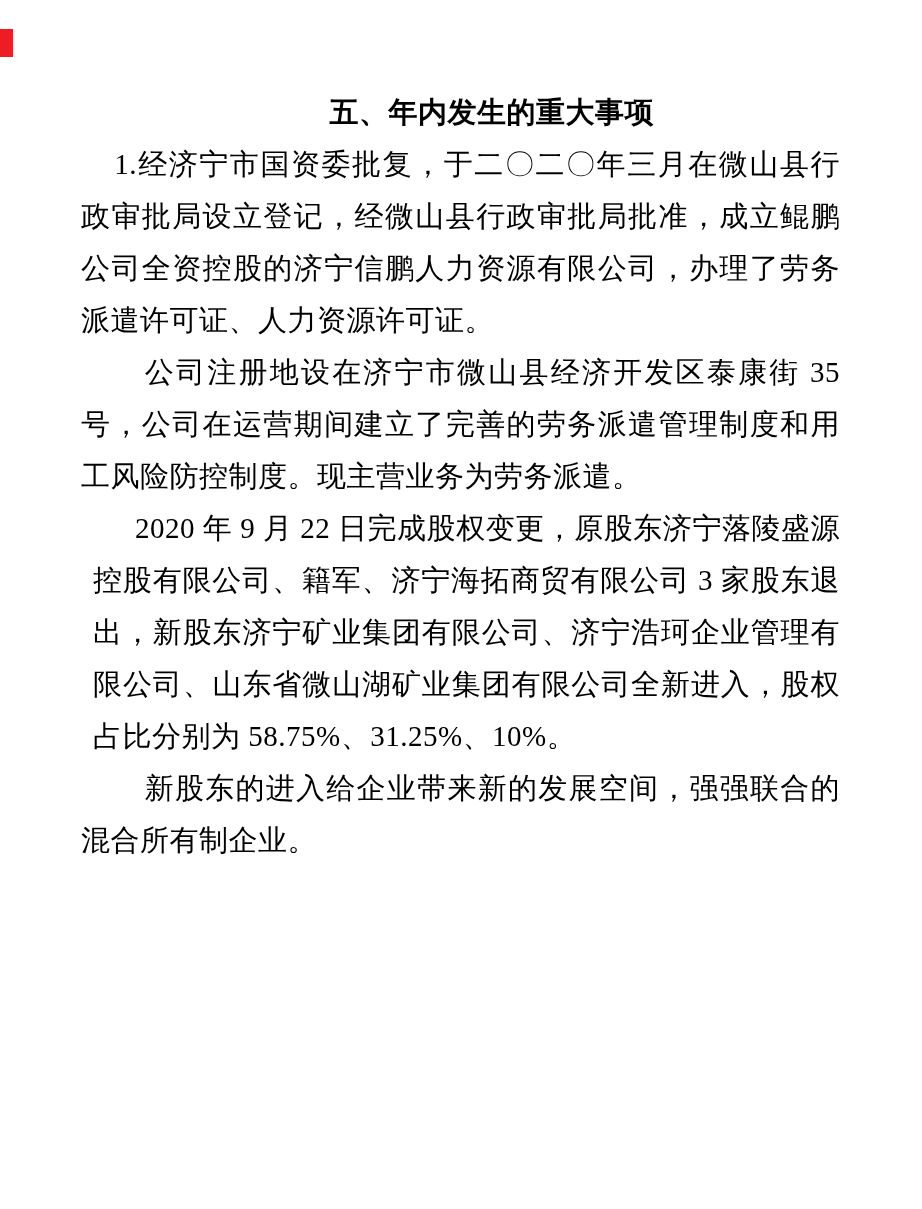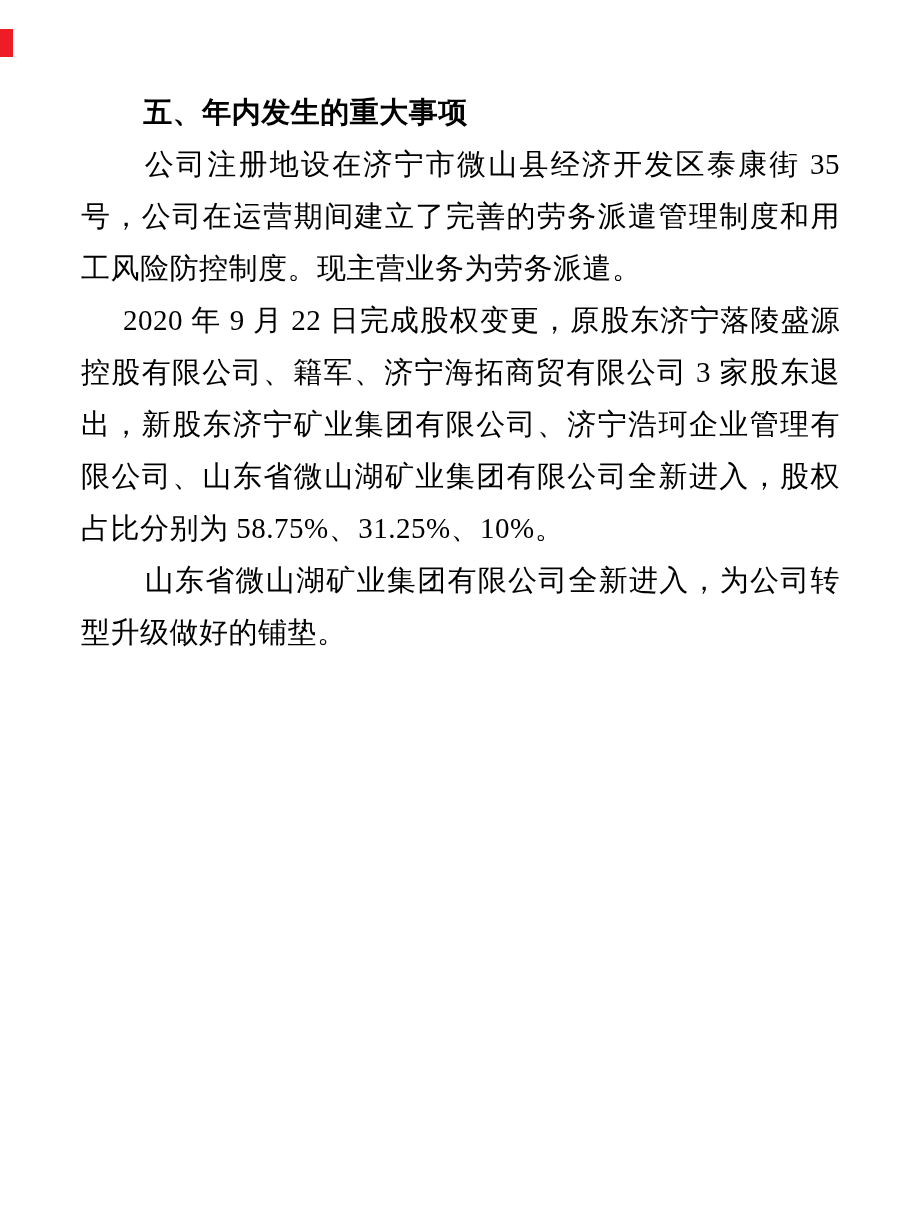--- a/index.html
+++ b/index.html
@@ -31,46 +31,48 @@
     width: 759px;
   }
   .heading {
     font-family: "DejaVu Sans", "Liberation Sans", sans-serif;
     font-weight: 700;
     font-size: 29px;
     line-height: 52px;
     text-indent: 2.15em;
     letter-spacing: 0.5px;
     white-space: nowrap;
+    text-align: center;
   }
   .para {
     margin: 0;
     font-size: 29px;
     line-height: 52px;
     text-align: justify;
     text-justify: inter-ideograph;
     letter-spacing: 0.5px;
   }
   .indent-cjk   { text-indent: 2.2em; }   
   .indent-num   { text-indent: 1.15em; }  
-  .indent-year  { text-indent: 1.45em; }  
+  .indent-year  { text-indent: 1.45em; margin-left: 12px; }  
 </style>
 </head>
 <body>
 
 <div class="page" style="background: rgb(255, 255, 255); color: rgb(0, 0, 0);">
 
   <div class="corner-mark" style="background: rgb(238, 28, 37);"></div>
 
   <div class="content">
 
     <div class="heading">五、年内发生的重大事项</div>
 
+    <p class="para indent-num">1.经济宁市国资委批复，于二〇二〇年三月在微山县行政审批局设立登记，经微山县行政审批局批准，成立鲲鹏公司全资控股的济宁信鹏人力资源有限公司，办理了劳务派遣许可证、人力资源许可证。</p>
 
     <p class="para indent-cjk">公司注册地设在济宁市微山县经济开发区泰康街 35 号，公司在运营期间建立了完善的劳务派遣管理制度和用工风险防控制度。现主营业务为劳务派遣。</p>
 
 
     <p class="para indent-year">2020 年 9 月 22 日完成股权变更，原股东济宁落陵盛源控股有限公司、籍军、济宁海拓商贸有限公司 3 家股东退出，新股东济宁矿业集团有限公司、济宁浩珂企业管理有限公司、山东省微山湖矿业集团有限公司全新进入，股权占比分别为 58.75%、31.25%、10%。</p>
 
-    <p class="para indent-cjk">山东省微山湖矿业集团有限公司全新进入，为公司转型升级做好的铺垫。</p>
+    <p class="para indent-cjk">新股东的进入给企业带来新的发展空间，强强联合的混合所有制企业。</p>
 
   </div>
 </div>
 
 </body></html>

